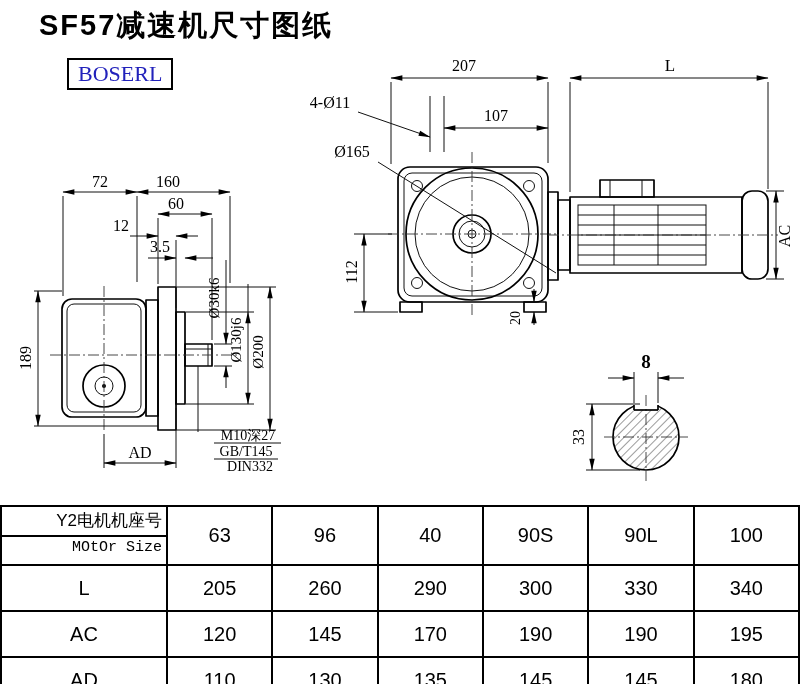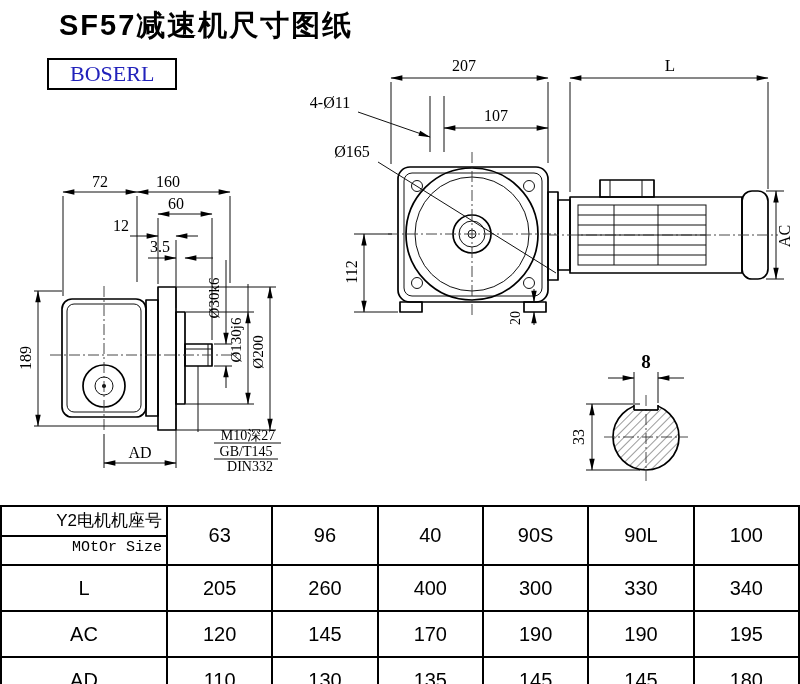--- a/index.html
+++ b/index.html
@@ -1,18 +1,18 @@
 <!DOCTYPE html>
 <html><head>
 <meta charset="utf-8">
 <style>
   html,body{margin:0;padding:0;background:#fff;}
   body{width:800px;height:684px;position:relative;font-family:"Liberation Sans", sans-serif;color:#000;overflow:hidden;}
-  .title{position:absolute;left:59px;top:6px;font-size:29px;font-weight:bold;letter-spacing:2px;}
-  .logo{position:absolute;left:47px;top:58px;border:2px solid #000;padding:0 21px;height:28px;line-height:27px;
+  .title{position:absolute;left:39px;top:6px;font-size:29px;font-weight:bold;letter-spacing:2px;}
+  .logo{position:absolute;left:67px;top:58px;border:2px solid #000;padding:0 9px;height:28px;line-height:27px;
         color:#2222bb;font-family:"Liberation Serif", serif;font-size:22px;}
   svg.drawing{position:absolute;left:0;top:0;}
   svg text{text-anchor:middle;font-family:"Liberation Serif", serif;fill:#000;font-size:15px;}
   .tk{stroke:#000;stroke-width:1.7;fill:none;stroke-linejoin:round;}
   .tn{stroke:#111;stroke-width:1;fill:none;}
   .dm{stroke:#111;stroke-width:1;fill:none;}
   .cl{stroke:#333;stroke-width:0.9;fill:none;stroke-dasharray:11 3 2 3;}
   .dt14{font-size:14px;} .dt16{font-size:16px;} .dt17{font-size:17px;} .dt19{font-size:19px;font-weight:bold;}
   table.spec{position:absolute;left:0;top:505px;width:800px;border-collapse:collapse;table-layout:fixed;}
   table.spec td{border:2px solid #000;text-align:center;vertical-align:middle;height:44px;font-size:20px;padding:0;}
@@ -242,21 +242,21 @@
       <td>96</td>
       <td>40</td>
       <td>90S</td>
       <td>90L</td>
       <td>100</td>
     </tr>
     <tr>
       <td class="rl">L</td>
       <td>205</td>
       <td>260</td>
-      <td>400</td>
+      <td>290</td>
       <td>300</td>
       <td>330</td>
       <td>340</td>
     </tr>
     <tr>
       <td class="rl">AC</td>
       <td>120</td>
       <td>145</td>
       <td>170</td>
       <td>190</td>

